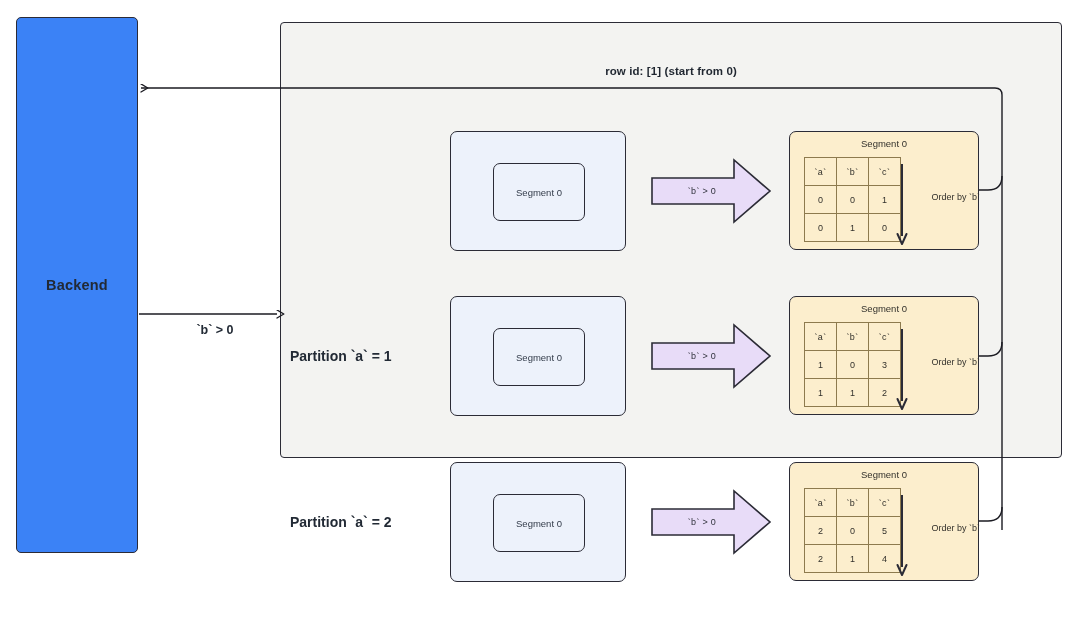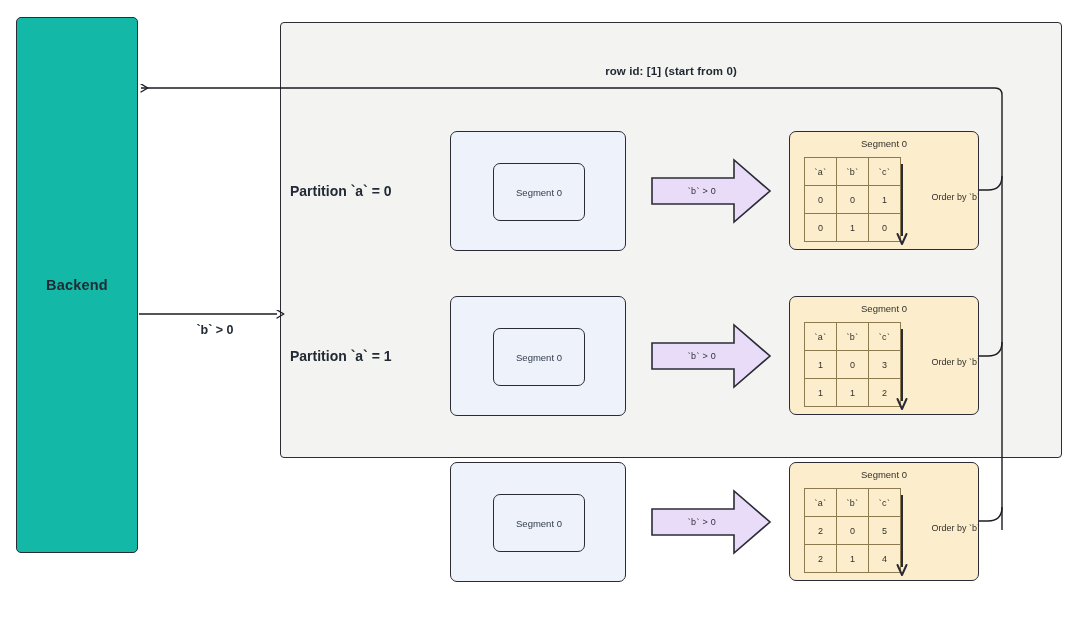--- a/index.html
+++ b/index.html
@@ -20,21 +20,21 @@
     overflow: hidden;
   }
 
   
   .backend-box {
     position: absolute;
     left: 16px;
     top: 17px;
     width: 122px;
     height: 536px;
-    background: #14b8a6;
+    background: #3b82f6;
     border: 1.6px solid #2b2b36;
     border-radius: 5px;
     box-sizing: border-box;
     display: flex;
     align-items: center;
     justify-content: center;
   }
   .backend-label {
     font-size: 14.5px;
     font-weight: bold;
@@ -255,21 +255,20 @@
     <path d="M1002,530 L1002,95 Q1002,88 995,88 L141,88" fill="none" stroke="#1b1b22" stroke-width="1.4" marker-end="url(#arrowL)"></path>
 
     <path d="M979,190 L988,190 Q1002,190 1002,176" fill="none" stroke="#1b1b22" stroke-width="1.4"></path>
 
     <path d="M979,356 L988,356 Q1002,356 1002,342" fill="none" stroke="#1b1b22" stroke-width="1.4"></path>
 
     <path d="M979,521 L988,521 Q1002,521 1002,507" fill="none" stroke="#1b1b22" stroke-width="1.4"></path>
   </svg>
 
   <div class="row row-1">
-    <div class="partition-label">Partition `a` = 0</div>
 
     <div class="partition-box">
       <div class="segment-box">Segment 0</div>
     </div>
 
     <div class="block-arrow">
       <svg width="122" height="68" viewBox="0 0 122 68" xmlns="http://www.w3.org/2000/svg">
         <path d="M2,21 L84,21 L84,3 L120,34 L84,65 L84,47 L2,47 Z" fill="#e8dcf8" stroke="#2b2b36" stroke-width="1.6" stroke-linejoin="miter"></path>
       </svg>
       <div class="ba-text">`b` &gt; 0</div>
@@ -345,20 +344,21 @@
       </table>
       <svg class="order-arrow" viewBox="0 0 12 82" xmlns="http://www.w3.org/2000/svg">
         <path d="M6,0 L6,72" stroke="#2b2b36" stroke-width="2" fill="none"></path>
         <path d="M1.5,70 L6,80 L10.5,70" fill="none" stroke="#2b2b36" stroke-width="2" stroke-linecap="round" stroke-linejoin="round"></path>
       </svg>
       <div class="order-label">Order by `b`</div>
     </div>
   </div>
 
   <div class="row row-3">
+    <div class="partition-label">Partition `a` = 2</div>
 
     <div class="partition-box">
       <div class="segment-box">Segment 0</div>
     </div>
 
     <div class="block-arrow">
       <svg width="122" height="68" viewBox="0 0 122 68" xmlns="http://www.w3.org/2000/svg">
         <path d="M2,21 L84,21 L84,3 L120,34 L84,65 L84,47 L2,47 Z" fill="#e8dcf8" stroke="#2b2b36" stroke-width="1.6" stroke-linejoin="miter"></path>
       </svg>
       <div class="ba-text">`b` &gt; 0</div>

